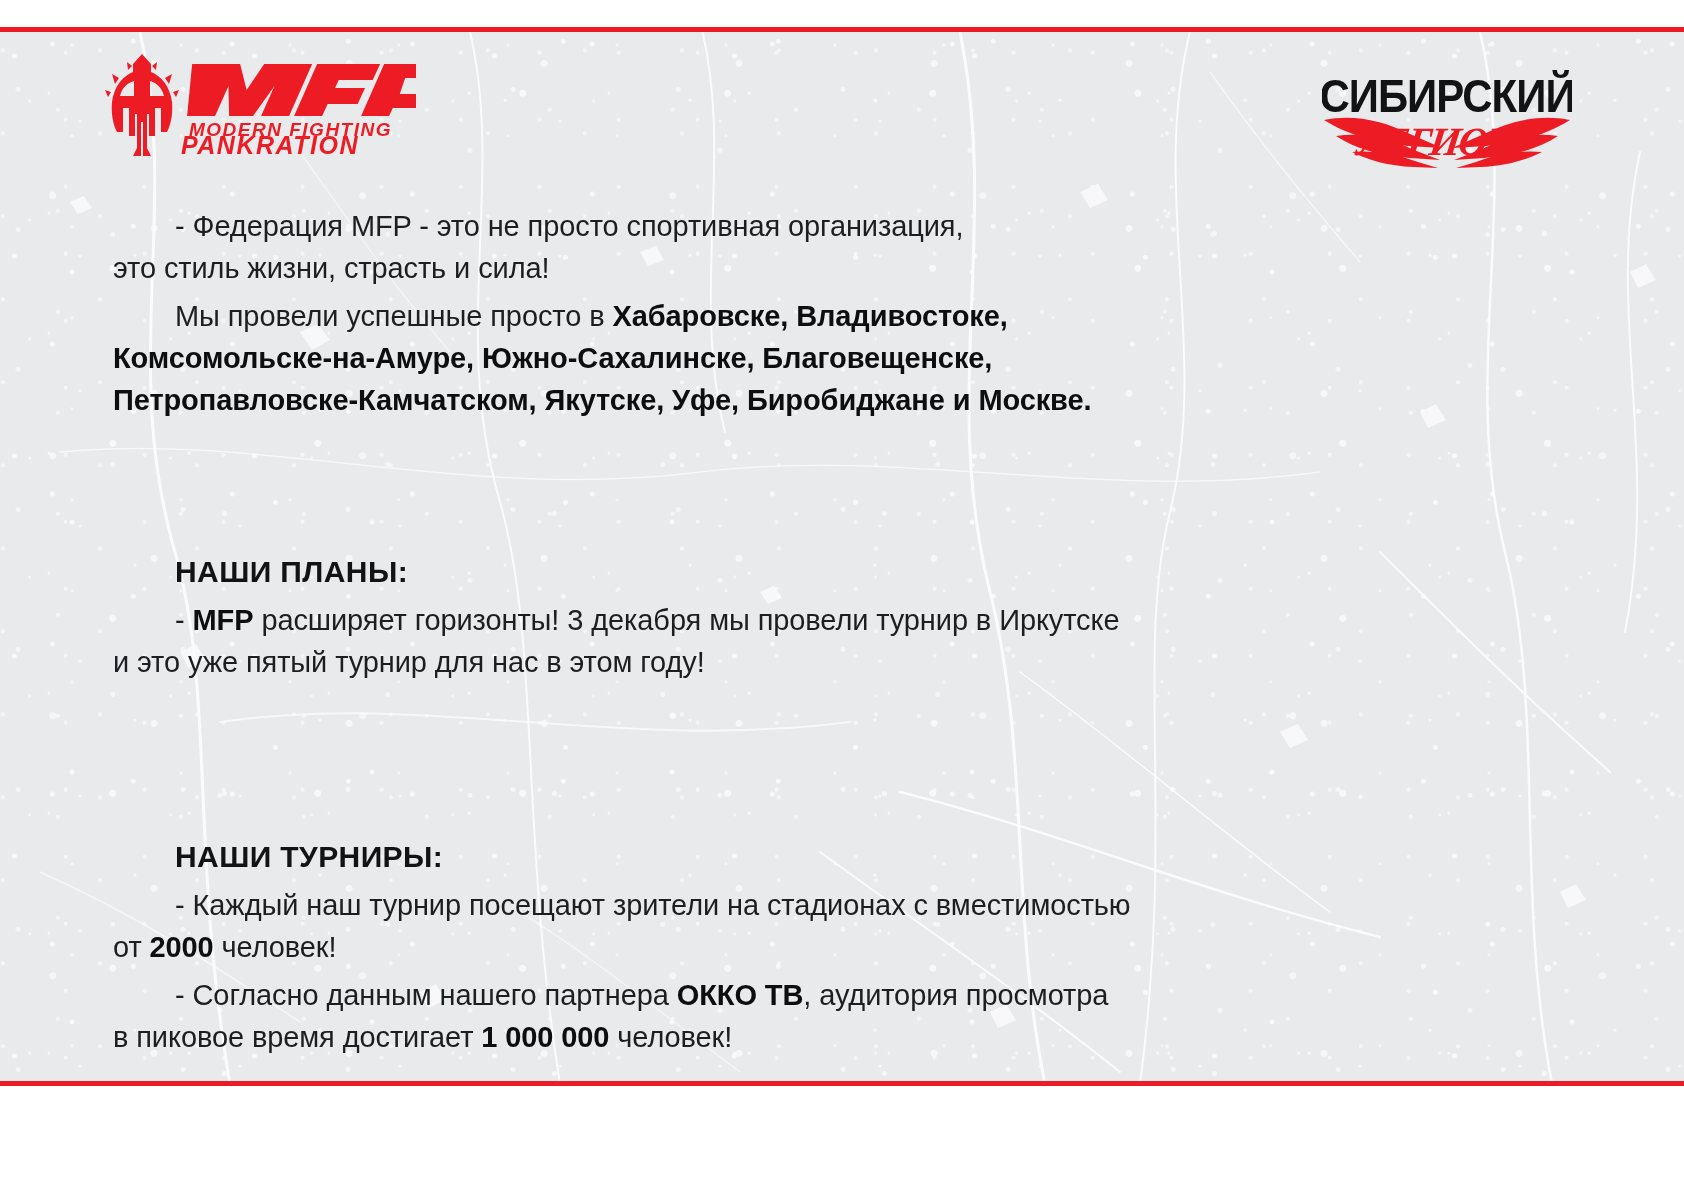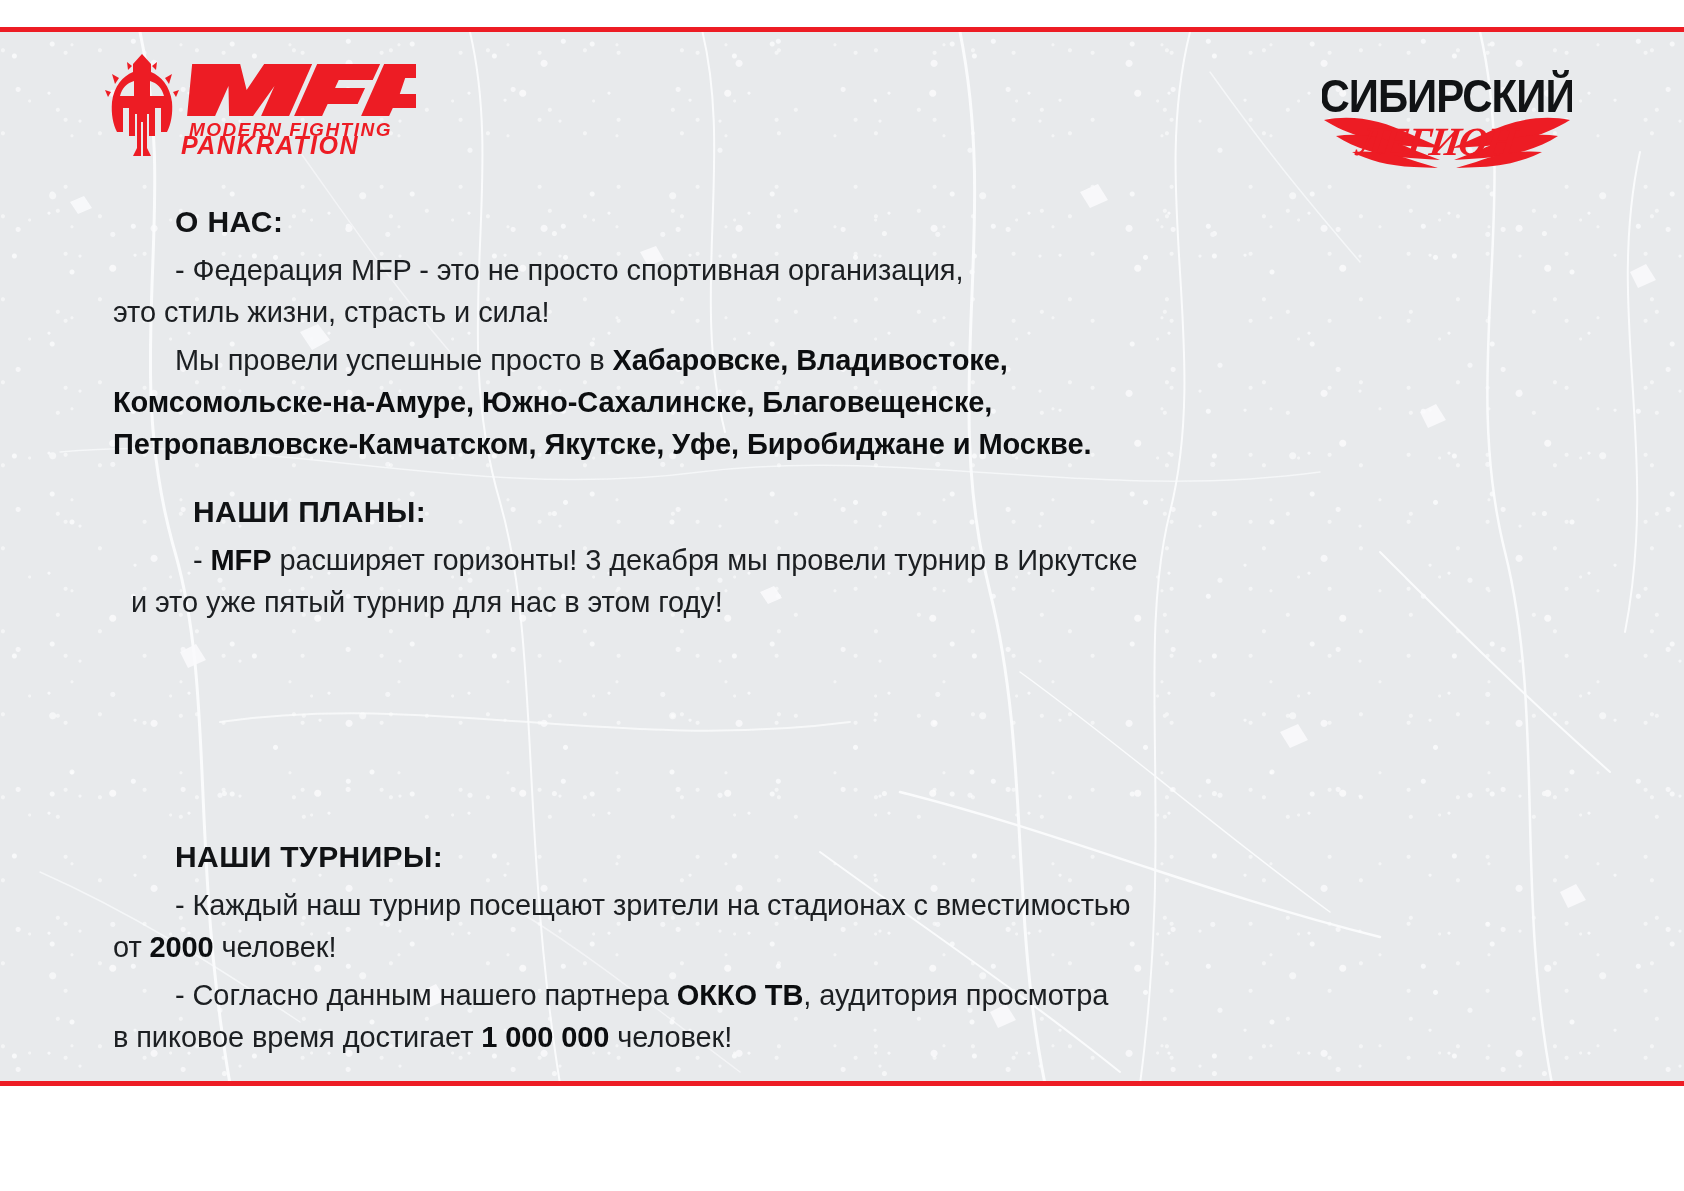--- a/index.html
+++ b/index.html
@@ -109,21 +109,21 @@
   .content {
     position: absolute;
     left: 0;
     top: 0;
     width: 1684px;
     height: 1191px;
   }
 
   .section { position: absolute; left: 113px; }
   .section-about   { top: 205px; }
-  .section-plans   { top: 495px; margin-left: 18px; }
+  .section-plans   { top: 555px; }
   .section-tourn   { top: 840px; }
 
   h2.sec-title {
     font-family: "Liberation Sans", sans-serif;
     font-weight: 700;
     font-size: 30px;
     letter-spacing: .4px;
     color: #111315;
     margin: 0 0 10px 62px;
     white-space: nowrap;
@@ -247,21 +247,20 @@
       </g>
 
       <text x="125" y="52" text-anchor="middle" fill="#111315" font-family="'Liberation Sans', sans-serif" font-weight="700" font-size="42" letter-spacing="-1" transform="scale(1,1.12) translate(0,-4)" style="font-stretch:condensed;">СИБИРСКИЙ</text>
 
       <text x="126" y="97" text-anchor="middle" fill="#ed1c24" font-family="'Liberation Serif', serif" font-weight="700" font-style="italic" font-size="40" letter-spacing="-2" transform="skewX(-8)">ЛЕГИОН</text>
     </svg>
   </div>
 
   <div class="content">
     <div class="section section-about">
-      <h2 class="sec-title">О НАС:</h2>
       <p class="para"><span>- Федерация MFP - это не просто спортивная организация,
 это стиль жизни, страсть и сила!</span></p>
       <div class="spacer-sm"></div>
       <p class="para"><span>Мы провели успешные просто в </span><b>Хабаровске, Владивостоке,
 Комсомольске-на-Амуре, Южно-Сахалинске, Благовещенске,
 Петропавловске-Камчатском, Якутске, Уфе, Биробиджане и Москве.</b></p>
     </div>
 
     <div class="section section-plans">
       <h2 class="sec-title">НАШИ ПЛАНЫ:</h2>

